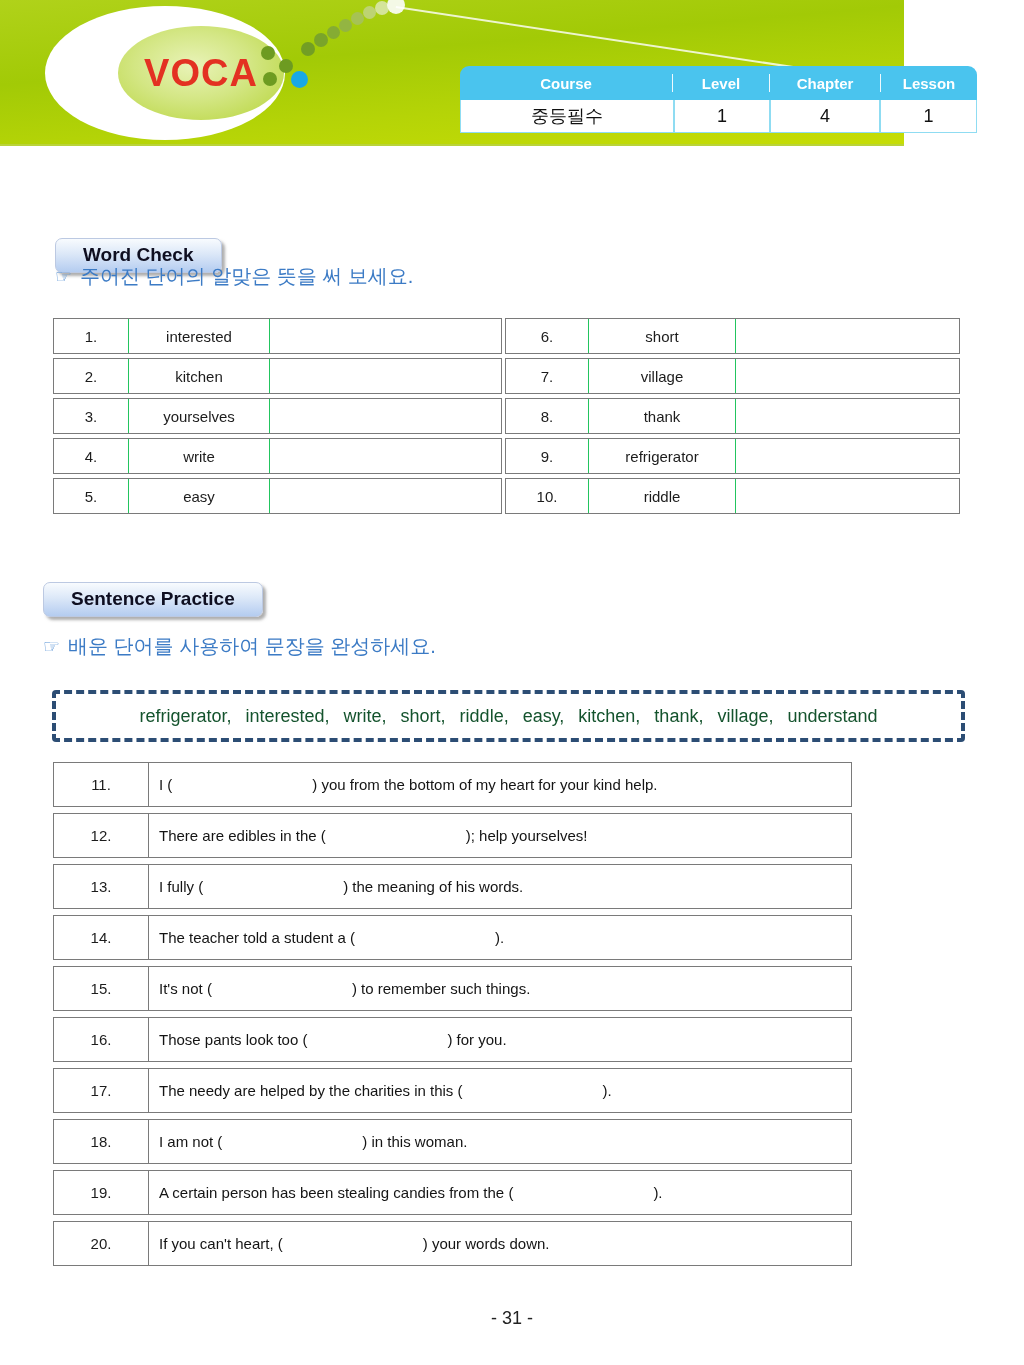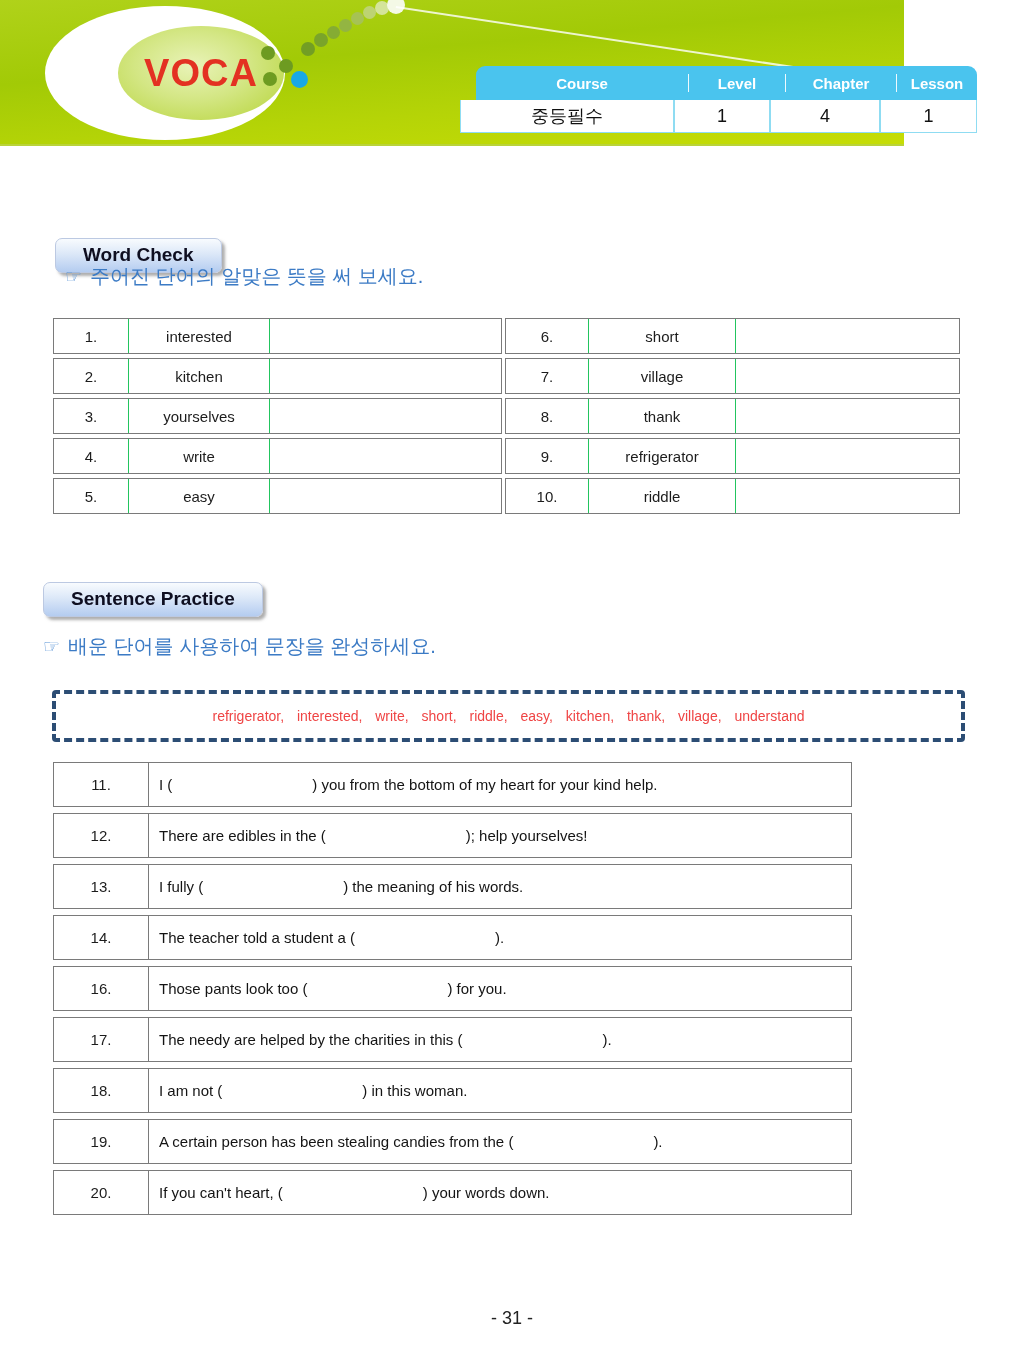--- a/index.html
+++ b/index.html
@@ -17,59 +17,59 @@
     background:radial-gradient(ellipse at 45% 42%, #e9f3b8 0%, #d3e683 45%, #b5d336 100%); }
   .logo-text { position:absolute; left:118px; top:26px; width:166px; height:94px;
     display:flex; align-items:center; justify-content:center;
     font-size:38px; font-weight:bold; letter-spacing:1px; color:#e33122; }
   .dot { position:absolute; border-radius:50%; }
   .diag-line { position:absolute; left:396px; top:6px; width:500px; height:2px;
     background:rgba(255,255,255,0.8); transform-origin:0 0; transform:rotate(8.6deg); z-index:1; }
 
   .course-table { position:absolute; left:460px; top:66px; width:517px; z-index:2; }
   .ct-header { display:flex; align-items:center; height:34px; background:#4ac4ee;
-    border-radius:9px 9px 0 0;margin-left:16px; }
+    border-radius:9px 9px 0 0; }
   .ct-hcell { color:#ffffff; font-weight:bold; font-size:15px; text-align:center; }
   .ct-div { width:1px; height:18px; background:rgba(255,255,255,0.9); }
   .ct-values { display:flex; height:33px; border:1px solid #8fdcf2; border-top:none; }
   .ct-vcell { background:#ffffff; display:flex; align-items:center; justify-content:center;
     font-size:18px; color:#111111; }
   .ct-vcell + .ct-vcell { border-left:2px solid #8fdcf2; }
   .w-course{width:212px;} .w-level{width:96px;} .w-chapter{width:110px;} .w-lesson{flex:1;}
 
   
   .badge { position:absolute; display:inline-block; padding:5px 27px 6px 27px; border-radius:7px;
     background:linear-gradient(180deg,#f8fbfe 0%,#dce8f8 45%,#b4ccf0 100%);
     border:1px solid #bcc9e2; box-shadow:3px 3px 3px rgba(110,110,110,0.55);
     font-size:19px; font-weight:bold; color:#0e0e20; }
   .badge-wc { left:55px; top:210px;margin-top:28px; }
   .badge-sp { left:43px; top:582px; }
   .instruction { position:absolute; font-size:20px; color:#3c7bc5; }
-  .instr-1 { left:65px; top:263px;text-align:center; }
+  .instr-1 { left:55px; top:263px;text-align:center; }
   .instr-2 { left:43px; top:633px; }
   .hand-icon { font-size:19px; color:#5a94d6; margin-right:8px; }
 
   
   .wtable { position:absolute; left:53px; top:318px; width:907px; }
   .wrow { display:flex; margin-bottom:4px; }
   .whalf { display:flex; border:1px solid #7a7a7a; height:36px; background:#ffffff; }
   .whalf-l { width:449px; }
   .whalf-r { flex:1; }
   .wgap { width:3px; }
   .wc-cell { display:flex; align-items:center; justify-content:center;
     font-size:15px; color:#1c1c1c; }
   .wc-cell + .wc-cell { border-left:1px solid #22c55e; }
   .wn-l{width:74px;} .ww-l{width:141px;} .wa-l{flex:1;}
   .wn-r{width:82px;} .ww-r{width:147px;} .wa-r{flex:1;}
 
   
   .wordbank { position:absolute; left:52px; top:690px; width:913px; height:52px;
     border:4px dashed #2c4d74; border-radius:4px; background:#ffffff;
     display:flex; align-items:center; justify-content:center; }
-  .wordbank-text { font-size:14px; color:#ef4444; word-spacing:9px; }
+  .wordbank-text { font-size:18px; color:#14532d; word-spacing:9px; }
 
   
   .stable { position:absolute; left:53px; top:762px; width:799px; }
   .srow { display:flex; border:1px solid #7a7a7a; height:45px; margin-bottom:6px; background:#ffffff; }
   .s-num { width:95px; display:flex; align-items:center; justify-content:center;
     font-size:15px; color:#1c1c1c; border-right:1px solid #7a7a7a; }
   .s-text { flex:1; display:flex; align-items:center; padding-left:10px;
     font-size:15px; color:#141414; white-space:nowrap; }
   .blank-gap { display:inline-block; width:140px; height:1px; }
 
@@ -228,20 +228,28 @@
     </div>
     <div class="srow">
       <div class="s-num">14.</div>
       <div class="s-text">
           <span>The teacher told a student a (</span>
           <span class="blank-gap"></span>
           <span>).</span>
         </div>
     </div>
     <div class="srow">
+      <div class="s-num">15.</div>
+      <div class="s-text">
+          <span>It's not (</span>
+          <span class="blank-gap"></span>
+          <span>) to remember such things.</span>
+        </div>
+    </div>
+    <div class="srow">
       <div class="s-num">16.</div>
       <div class="s-text">
           <span>Those pants look too (</span>
           <span class="blank-gap"></span>
           <span>) for you.</span>
         </div>
     </div>
     <div class="srow">
       <div class="s-num">17.</div>
       <div class="s-text">

